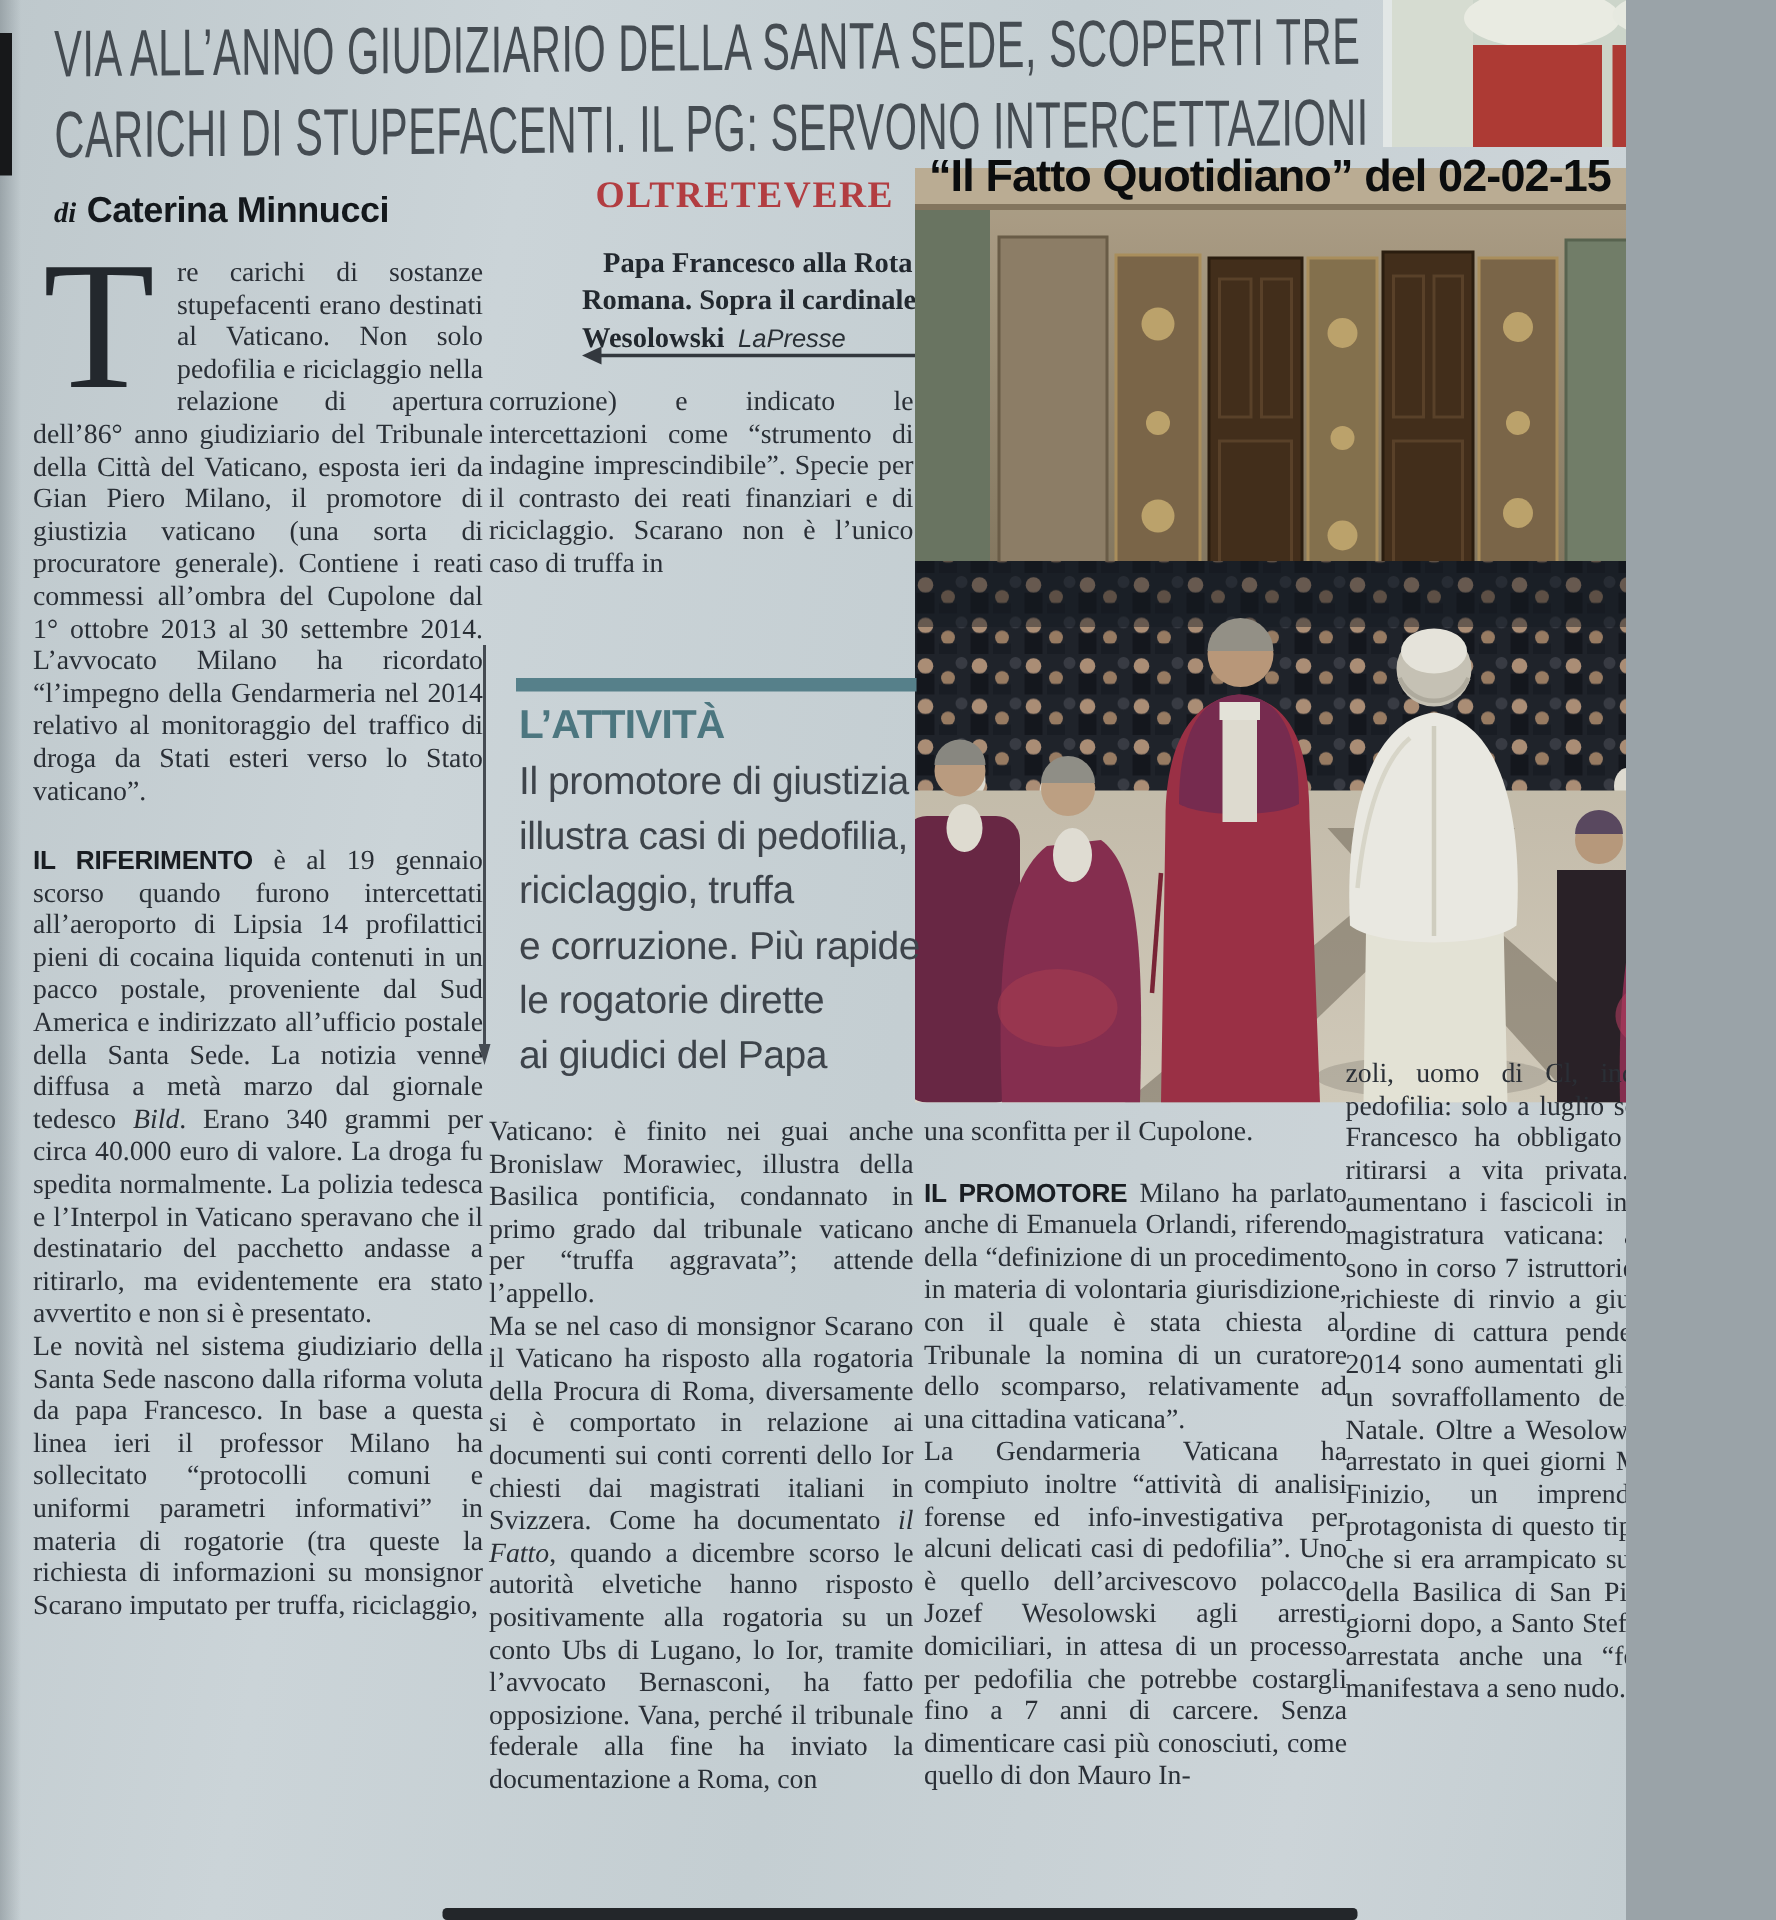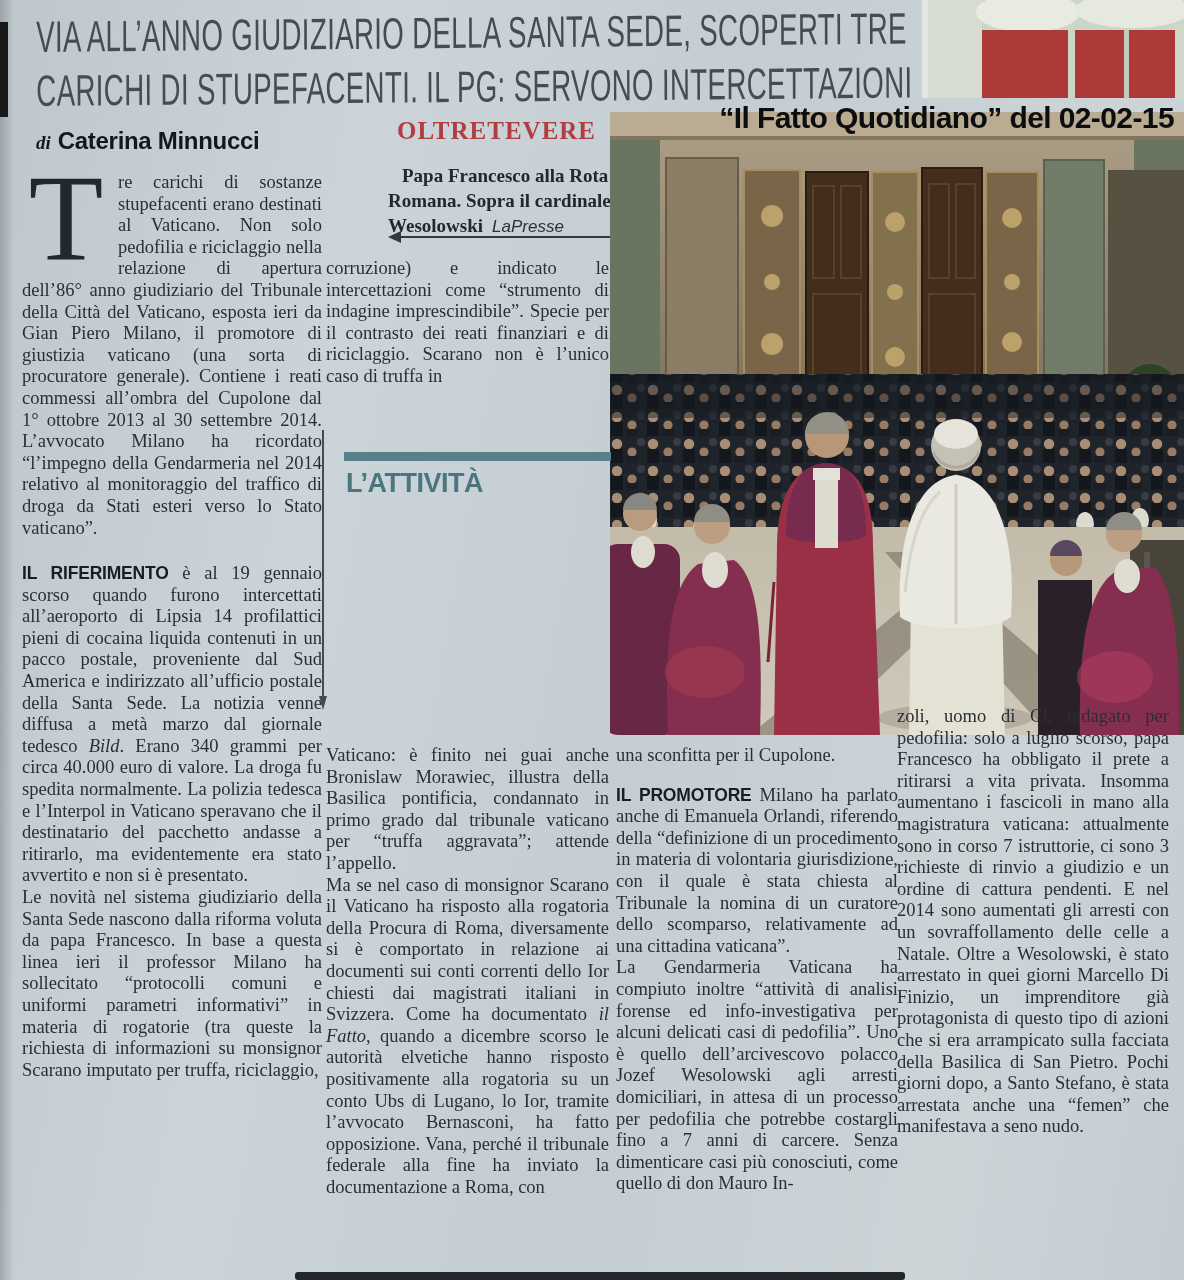--- a/index.html
+++ b/index.html
@@ -1,16 +1,16 @@
 <!DOCTYPE html>
 <html><head>
 <meta charset="utf-8">
 <style>
   html,body{margin:0;padding:0;background:#9aa3a8;}
-  .page{position:relative;width:1184px;height:1280px;overflow:hidden;
+  .page{position:relative;width:1084px;height:1280px;overflow:hidden;
     background:linear-gradient(100deg,#bec8cc,#cbd4d8 28%,#c4ced2 55%,#ccd4d8 82%,#c3cdd1);
     font-family:"Liberation Serif",serif;}
   .page::before{content:"";position:absolute;left:0;top:0;width:14px;height:100%;
     background:linear-gradient(90deg,rgba(70,80,86,.30),rgba(70,80,86,0));pointer-events:none;}
   
   .head{position:absolute;left:36px;top:10px;width:1320px;
     font-family:"Liberation Sans",sans-serif;font-weight:400;font-size:44px;line-height:54px;
     color:#454c52;letter-spacing:.5px;transform:scaleX(.63) rotate(-.35deg);transform-origin:left top;
     white-space:nowrap;}
   
@@ -210,20 +210,26 @@
     <p class="sp"><span class="lead">IL RIFERIMENTO</span><span> è al 19 gennaio scorso quando furono intercettati all’aeroporto di Lipsia 14 profilattici pieni di cocaina liquida contenuti in un pacco postale, proveniente dal Sud America e indirizzato all’ufficio postale della Santa Sede. La notizia venne diffusa a metà marzo dal giornale tedesco </span><span class="it">Bild</span><span>. Erano 340 grammi per circa 40.000 euro di valore. La droga fu spedita normalmente. La polizia tedesca e l’Interpol in Vaticano speravano che il destinatario del pacchetto andasse a ritirarlo, ma evidentemente era stato avvertito e non si è presentato.</span></p>
     <p><span>Le novità nel sistema giudiziario della Santa Sede nascono dalla riforma voluta da papa Francesco. In base a questa linea ieri il professor Milano ha sollecitato “protocolli comuni e uniformi parametri informativi” in materia di rogatorie (tra queste la richiesta di informazioni su monsignor Scarano imputato per truffa, riciclaggio,</span></p>
   </div>
 
   <div class="col" id="col2top">
     <p><span>corruzione) e indicato le intercettazioni come “strumento di indagine imprescindibile”. Specie per il contrasto dei reati finanziari e di riciclaggio. Scarano non è l’unico caso di truffa in</span></p>
   </div>
 
   <div class="activity-bar"></div>
   <div class="activity-title">L’ATTIVITÀ</div>
+  <div class="activity-body">Il promotore di giustizia
+illustra casi di pedofilia,
+riciclaggio, truffa
+e corruzione. Più rapide
+le rogatorie dirette
+ai giudici del Papa</div>
   <svg class="activity-arrow" width="10" height="282" viewBox="0 0 10 282">
     <line x1="4" y1="0" x2="4" y2="268" stroke="#454b52" stroke-width="2"></line>
     <polygon points="0,266 8,266 4,280" fill="#454b52"></polygon>
   </svg>
 
   <div class="col" id="colA">
     <p><span>Vaticano: è finito nei guai anche Bronislaw Morawiec, illustra della Basilica pontificia, condannato in primo grado dal tribunale vaticano per “truffa aggravata”; attende l’appello.</span></p>
     <p><span>Ma se nel caso di monsignor Scarano il Vaticano ha risposto alla rogatoria della Procura di Roma, diversamente si è comportato in relazione ai documenti sui conti correnti dello Ior chiesti dai magistrati italiani in Svizzera. Come ha documentato </span><span class="it">il Fatto</span><span>, quando a dicembre scorso le autorità elvetiche hanno risposto positivamente alla rogatoria su un conto Ubs di Lugano, lo Ior, tramite l’avvocato Bernasconi, ha fatto opposizione. Vana, perché il tribunale federale alla fine ha inviato la documentazione a Roma, con</span></p>
   </div>
 

